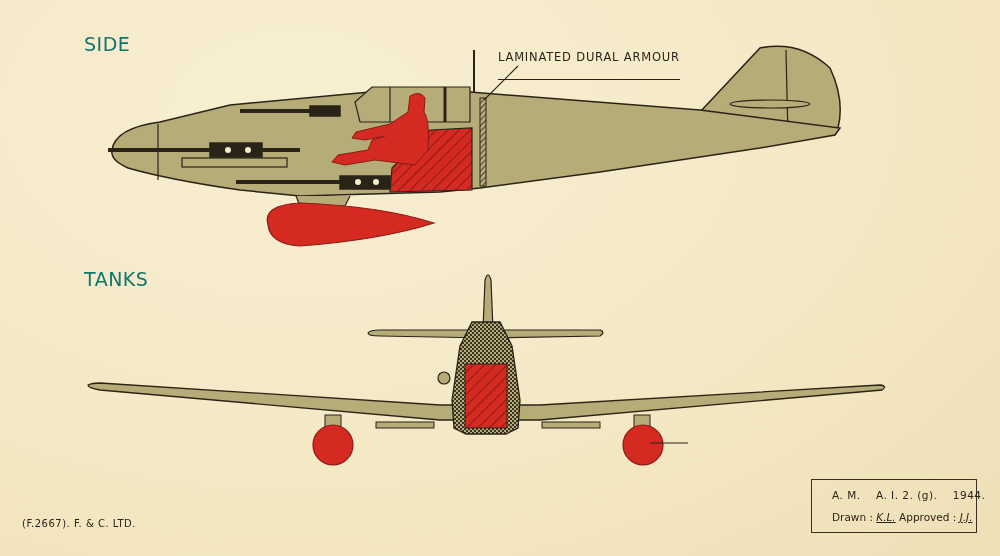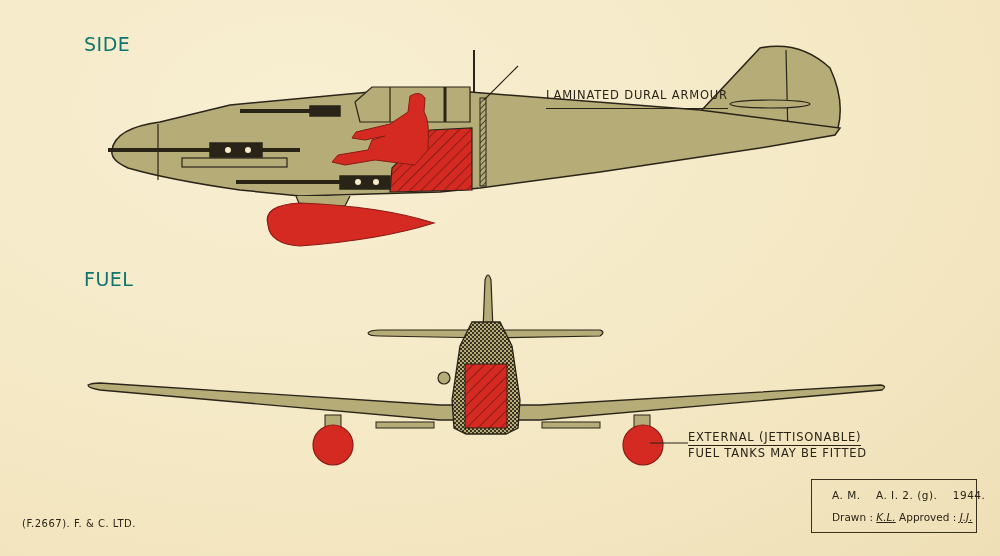--- a/index.html
+++ b/index.html
@@ -14,21 +14,21 @@
     background: radial-gradient(ellipse at 30% 20%, #f8efd2 0%, #f4e8c4 60%, #eedfb6 100%);
   }
   .view-label {
     position:absolute; font-size:19px; color:#0f766e; letter-spacing:0.5px;
     font-family:"DejaVu Sans", sans-serif;
   }
   .annot {
     position:absolute; font-size:11.5px; color:#2a2418; letter-spacing:0.8px;
     font-family:"DejaVu Sans", sans-serif; line-height:15px;
   }
-  .armour-label { left:546px; top:50px; border-bottom:1.5px solid #2a2418; padding-bottom:5px;margin-top:38px; }
+  .armour-label { left:498px; top:50px; border-bottom:1.5px solid #2a2418; padding-bottom:14px; }
   .tank-label { left:688px; top:430px; }
   .tank-label .l1 { border-bottom:1.2px solid #2a2418; display:inline-block; }
   .footer-code { position:absolute; left:22px; top:518px; font-size:10px; color:#2a2418; letter-spacing:0.5px; font-weight:normal; }
   .ref-box {
     position:absolute; left:811px; top:479px; width:164px; height:52px;
     border:1.5px solid #3a3020; font-size:10.5px; color:#2a2418;
   }
   .ref-box .r1 { position:absolute; left:20px; top:9px; letter-spacing:0.5px; }
   .ref-box .r2 { position:absolute; left:20px; top:31px; }
   .ref-box i { font-style:italic;text-decoration:underline; }
@@ -118,27 +118,26 @@
     <rect x="634" y="415" width="16" height="12" fill="#b5ac78" stroke-width="1"></rect>
 
     <circle cx="333" cy="445" r="20" fill="#d42a22" stroke="#8a1a14" stroke-width="1.2"></circle>
     <circle cx="643" cy="445" r="20" fill="#d42a22" stroke="#8a1a14" stroke-width="1.2"></circle>
 
     <line x1="650" y1="443" x2="688" y2="443" stroke-width="1.1"></line>
   </g>
 </svg>
 
 <div class="view-label" style="left:84px;top:33px;">SIDE</div>
-<div class="view-label" style="left:84px;top:268px;">FUEL</div>
+<div class="view-label" style="left:84px;top:268px;">TANKS</div>
 
 <div class="annot armour-label">LAMINATED DURAL ARMOUR</div>
 
 <div class="annot tank-label">
-  <span class="l1">EXTERNAL (JETTISONABLE)</span><br>
-  <span>FUEL TANKS MAY BE FITTED</span>
+  <br>
 </div>
 
 <div class="footer-code">(F.2667). F. &amp; C. LTD.</div>
 
 <div class="ref-box">
   <div class="r1" style="white-space:pre;">A. M.    A. I. 2. (g).    1944.</div>
   <div class="r2">
     <span>Drawn : </span><i>K.L.</i><span> Approved : </span><i>J.J.</i>
   </div>
 </div>

